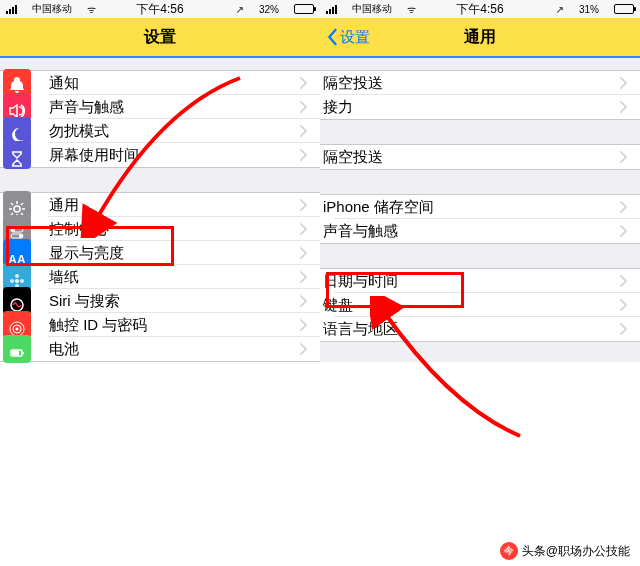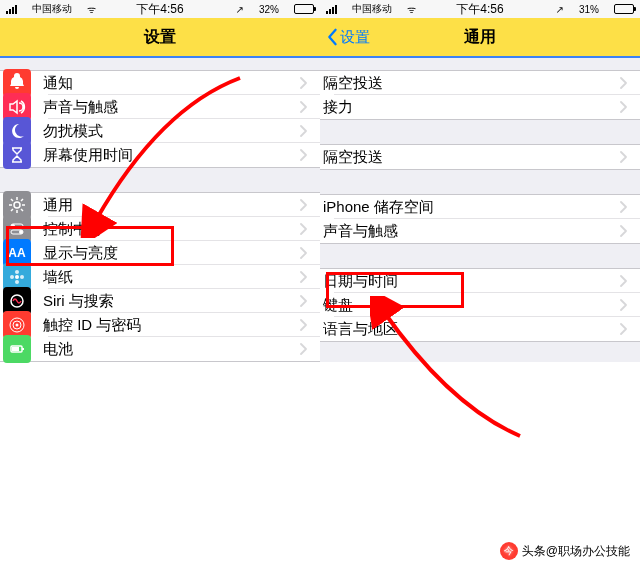--- a/index.html
+++ b/index.html
@@ -18,21 +18,21 @@
 .battery-fill { height: 100%; background: #000; }
 .nav { height: 40px; background: #fde047; border-bottom: 2px solid #3b82f6; display: flex; align-items: center; justify-content: center; position: relative; }
 .nav-title { font-size: 16px; font-weight: 600; color: #000; }
 .nav-back { position: absolute; left: 6px; display: flex; align-items: center; color: #007aff; font-size: 15px; }
 .nav-back svg { width: 12px; height: 18px; margin-right: 2px; }
 .group { margin-top: 24px; background: #fff; border-top: 1px solid #c8c7cc; border-bottom: 1px solid #c8c7cc; }
 .group.first { margin-top: 12px; }
 .row { height: 24px; display: flex; align-items: center; padding-left: 3px; position: relative; }
 .row:not(:last-child)::after { content: ""; position: absolute; bottom: 0; left: 48px; right: 0; height: 1px; background: #c8c7cc; transform: scaleY(0.5); }
 .row.noicon:not(:last-child)::after { left: 14px; }
-.icon { width: 28px; height: 28px; border-radius: 4px; display: flex; align-items: center; justify-content: center; margin-right: 12px; flex-shrink: 0; color: #fff; font-size: 14px; font-weight: bold; }
+.icon { width: 28px; height: 28px; border-radius: 4px; display: flex; align-items: flex-end; justify-content: center; margin-right: 18px; flex-shrink: 0; color: #fff; font-size: 14px; font-weight: bold; }
 .label { flex: 1; font-size: 15px; color: #000; }
 .chev { width: 8px; height: 12px; margin-right: 12px; opacity: 0.35; }
 .highlight { position: absolute; border: 3px solid #ff0000; pointer-events: none; z-index: 10; }
 .arrow { position: absolute; pointer-events: none; z-index: 11; }
 .watermark { position: absolute; bottom: 6px; right: 10px; font-size: 12px; color: #000; display: flex; align-items: center; gap: 4px; text-shadow: 0 0 3px #fff; }
 .watermark-icon { width: 18px; height: 18px; background: #ff3b30; border-radius: 50%; display: flex; align-items: center; justify-content: center; color: #fff; font-size: 10px; }
 </style>
 </head>
 <body>
 

